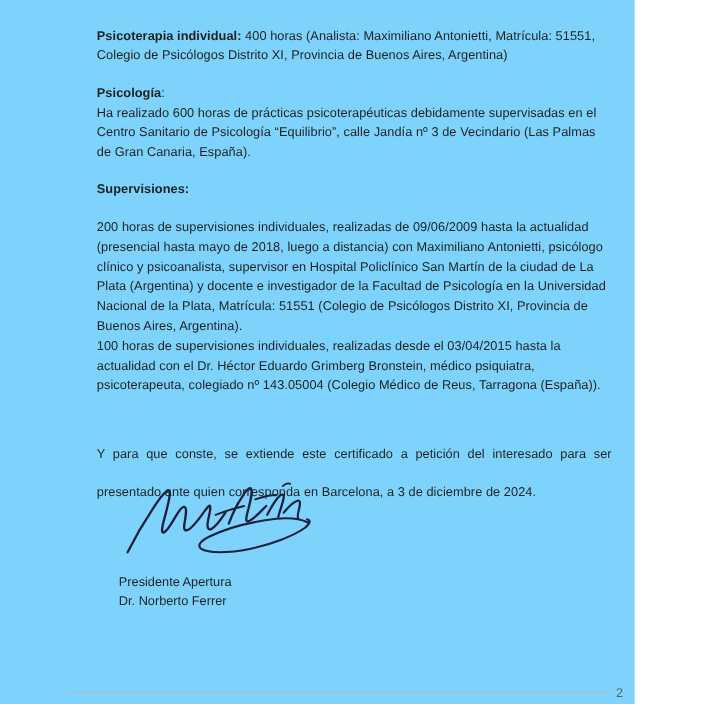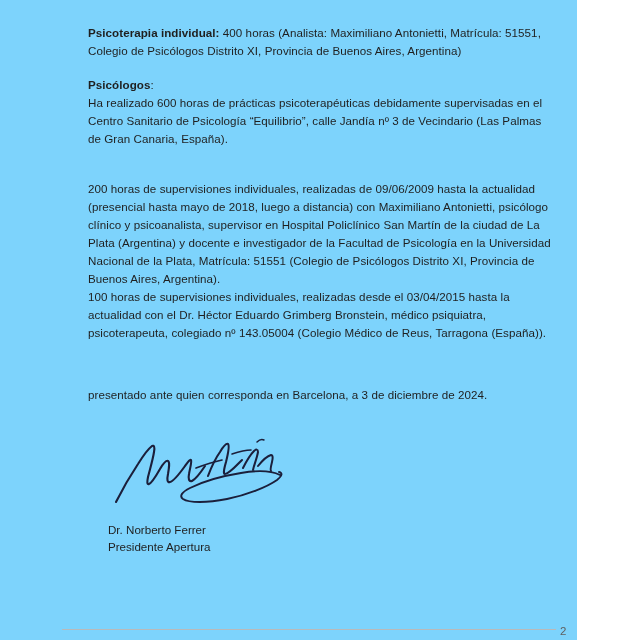--- a/index.html
+++ b/index.html
@@ -121,34 +121,36 @@
 <body>
 
 <div class="page">
 
   <div class="content">
 
     <p class="para"><span class="b">Psicoterapia individual:</span><span> 400 horas (Analista: Maximiliano Antonietti, Matrícula: 51551, Colegio de Psicólogos Distrito XI, Provincia de Buenos Aires, Argentina)</span></p>
 
     <div class="gap-md"></div>
 
-    <p class="para"><span class="b">Psicólogos</span><span>:</span></p>
+    <p class="para"><span class="b">Psicología</span><span>:</span></p>
     <p class="para"><span>Ha realizado 600 horas de prácticas psicoterapéuticas debidamente supervisadas en el </span><span class="i">Centro Sanitario de Psicología “Equilibrio”</span><span>, calle Jandía nº 3 de Vecindario (Las Palmas de Gran Canaria, España).</span></p>
 
     <div class="gap-md"></div>
 
+    <p class="para"><span class="b">Supervisiones:</span></p>
 
     <div class="gap-lg"></div>
 
     <p class="para">200 horas de supervisiones individuales, realizadas de 09/06/2009 hasta la actualidad (presencial hasta mayo de 2018, luego a distancia) con Maximiliano Antonietti, psicólogo clínico y psicoanalista, supervisor en Hospital Policlínico San Martín de la ciudad de La Plata (Argentina) y docente e investigador de la Facultad de Psicología en la Universidad Nacional de la Plata, Matrícula: 51551 (Colegio de Psicólogos Distrito XI, Provincia de Buenos Aires, Argentina).</p>
     <p class="para">100 horas de supervisiones individuales, realizadas desde el 03/04/2015 hasta la actualidad con el Dr. Héctor Eduardo Grimberg Bronstein, médico psiquiatra, psicoterapeuta, colegiado nº 143.05004 (Colegio Médico de Reus, Tarragona (España)).</p>
 
     <div class="gap-xl"></div>
 
     <p class="para-justify">
+        <span class="jline stretch">Y para que conste, se extiende este certificado a petición del interesado para ser</span>
         <span class="jline">presentado ante quien corresponda en Barcelona, a 3 de diciembre de 2024.</span>
       </p>
 
   </div>
 
   <div class="sig-wrap">
     <svg width="180" height="82" viewBox="0 0 180 82" fill="none" xmlns="http://www.w3.org/2000/svg" aria-hidden="true">
       <g stroke="#1b1f3b" fill="none" stroke-linecap="round" stroke-linejoin="round">
         <path d="M4 74 C10 62, 18 48, 26 36 C31 28, 36 21, 40 18 C42 17, 43 19, 42 24 C41 31, 38 41, 36 49 C35 54, 35 57, 37 56 C40 55, 44 48, 48 41 C51 36, 54 32, 56 33 C58 34, 57 40, 56 46 C55 51, 55 55, 58 54 C62 53, 68 45, 73 38 C76 34, 78 31, 79 32 C80 34, 78 40, 77 46 C76 51, 77 54, 80 53 C84 51, 89 44, 93 38" stroke-width="2.1"></path>
         <path d="M84 40 C92 37, 101 34, 110 32" stroke-width="1.7"></path>
@@ -156,20 +158,20 @@
         <path d="M120 26 C126 24, 133 22, 139 22" stroke-width="1.6"></path>
         <path d="M131 40 C134 34, 138 27, 142 23 C144 21, 146 21, 146 24 C145 30, 142 37, 141 42" stroke-width="2"></path>
         <path d="M146 38 C150 33, 155 28, 159 27 C161 27, 161 30, 160 34 C159 38, 158 42, 159 43" stroke-width="2"></path>
         <path d="M145 14 C147 12, 150 11, 152 12" stroke-width="1.5"></path>
         <path d="M168 47 C160 43, 146 42, 129 45 C110 48, 90 54, 78 60 C70 64, 67 68, 71 71 C77 75, 95 75, 115 71 C135 67, 155 59, 165 52 C170 48, 171 45, 167 44" stroke-width="1.9"></path>
       </g>
     </svg>
   </div>
 
   <div class="sig-block">
+    <span class="sline">Presidente Apertura</span>
     <span class="sline">Dr. Norberto Ferrer</span>
-    <span class="sline">Presidente Apertura</span>
   </div>
 
   <div class="footer-rule"></div>
   <div class="footer-page">2</div>
 
 </div>
 
 </body></html>

